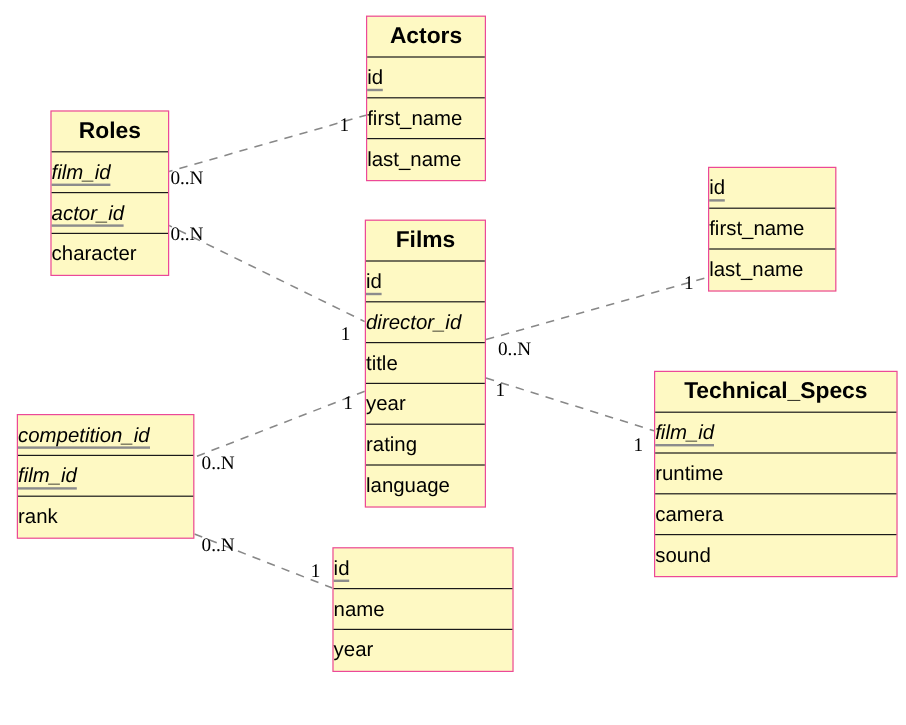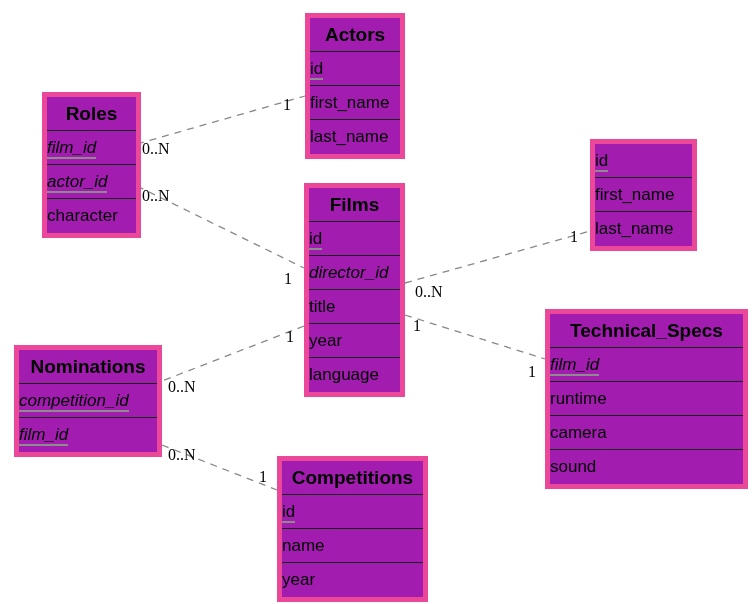--- a/index.html
+++ b/index.html
@@ -12,22 +12,22 @@
     overflow: hidden;
   }
   svg.rel-layer {
     position: absolute;
     left: 0; top: 0;
     width: 755px; height: 604px;
     pointer-events: none;
   }
   .etable {
     position: absolute;
-    border: 5px solid #ec4899;
-    background: #a21caf;
+    border: 1px solid #ec4899;
+    background: #fef9c3;
     box-sizing: border-box;
   }
   .thead {
     height: 34px;
     line-height: 33px;
     border-bottom: 1px solid #1a1a1a;
     text-align: center;
     font-weight: bold;
     font-size: 19px;
     color: #000000;
@@ -85,45 +85,45 @@
     <div class="trow"><span class="pk fk">actor_id</span></div>
     <div class="trow"><span>character</span></div>
   </div>
 
   <div class="etable" style="left:304px; top:183px; width:101px;">
     <div class="thead">Films</div>
     <div class="trow"><span class="pk">id</span></div>
     <div class="trow"><span class="fk">director_id</span></div>
     <div class="trow"><span>title</span></div>
     <div class="trow"><span>year</span></div>
+    <div class="trow"><span>rating</span></div>
     <div class="trow"><span>language</span></div>
   </div>
 
   <div class="etable" style="left:590px; top:139px; width:107px;">
     <div class="trow"><span class="pk">id</span></div>
     <div class="trow"><span>first_name</span></div>
     <div class="trow"><span>last_name</span></div>
   </div>
 
   <div class="etable" style="left:14px; top:345px; width:148px;">
-    <div class="thead">Nominations</div>
     <div class="trow"><span class="pk fk">competition_id</span></div>
     <div class="trow"><span class="pk fk">film_id</span></div>
+    <div class="trow"><span>rank</span></div>
   </div>
 
   <div class="etable" style="left:545px; top:309px; width:203px;">
     <div class="thead">Technical_Specs</div>
     <div class="trow"><span class="pk fk">film_id</span></div>
     <div class="trow"><span>runtime</span></div>
     <div class="trow"><span>camera</span></div>
     <div class="trow"><span>sound</span></div>
   </div>
 
   <div class="etable" style="left:277px; top:456px; width:151px;">
-    <div class="thead">Competitions</div>
     <div class="trow"><span class="pk">id</span></div>
     <div class="trow"><span>name</span></div>
     <div class="trow"><span>year</span></div>
   </div>
 
   <span class="card" style="left:142px; top:141px;">0..N</span>
   <span class="card" style="left:283px; top:97px;">1</span>
 
   <span class="card" style="left:142px; top:188px;">0..N</span>
   <span class="card" style="left:284px; top:271px;">1</span>

